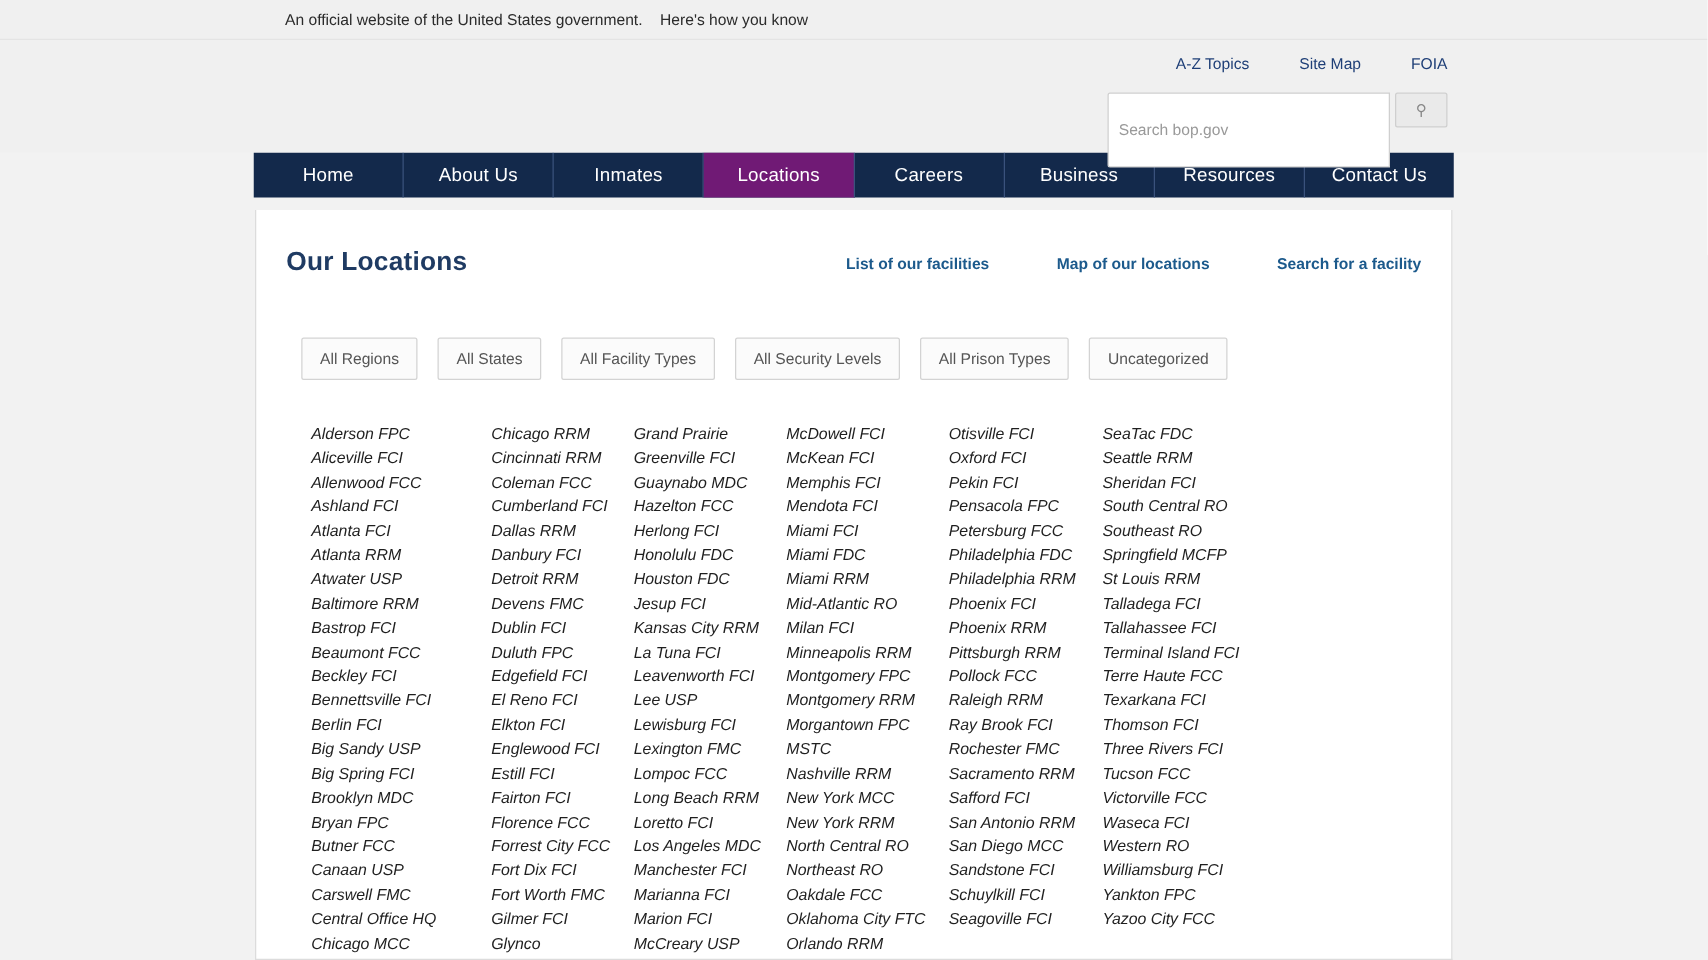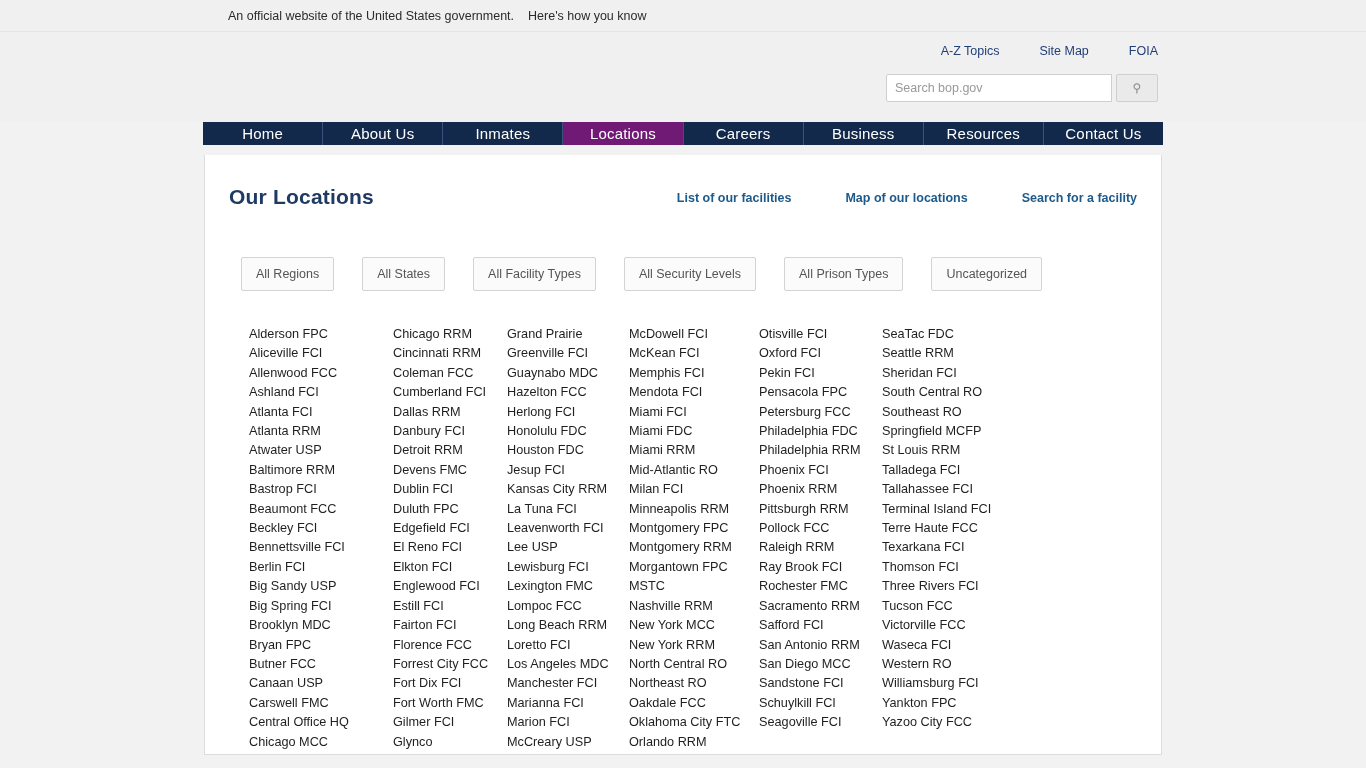--- a/index.html
+++ b/index.html
@@ -69,21 +69,21 @@
     position: absolute;
     right: 208px;
     top: 10px;
     display: flex;
   }
   .search-input {
     width: 208px;
     height: 26px;
     border: 1px solid #cfcfcf;
     background: #fff;
-    padding: 0 8px;
+    padding: 16px 8px;
     font-size: 12.5px;
     color: #be185d;
     font-family: "Liberation Sans", sans-serif;
     border-radius: 2px 0 0 2px;
     outline: none;
   }
   .search-input::placeholder { color: #999; }
   .search-btn {
     width: 42px;
     height: 28px;
@@ -95,21 +95,21 @@
     font-size: 12px;
     color: #888;
   }
 
   
   .nav-bar {
     width: 960px;
     margin: 0 auto;
     display: flex;
     background: #13294b;
-    height: 23px;
+    height: 36px;
     box-sizing: border-box;
   }
   .nav-item {
     flex: 1;
     color: #ffffff;
     font-size: 15px;
     display: flex;
     align-items: center;
     justify-content: center;
     border-right: 1px solid #3a527c;
@@ -152,41 +152,42 @@
   }
   .head-links a {
     color: #1c5a8c;
     text-decoration: none;
     cursor: pointer;
   }
 
   
   .filter-row {
     display: flex;
-    gap: 28px;
+    gap: 16px;
     padding: 48px 24px 0 36px;
   }
   .filter-box {
     border: 1px solid #d3d3d3;
     background: #fbfbfb;
     height: 34px;
     display: flex;
     align-items: center;
     padding: 0 14px;
     font-size: 12.5px;
     color: #555;
     cursor: pointer;
     box-sizing: border-box;
     border-radius: 2px;
   }
 
   
   .facility-grid {
     display: flex;
     padding: 34px 0 0 44px;
+    font-style: italic;
   }
   .facility-col {
     display: flex;
     flex-direction: column;
   }
   .facility-col a {
     color: #1f1f1f;
     font-size: 12.7px;
     line-height: 19.4px;
     text-decoration: none;

